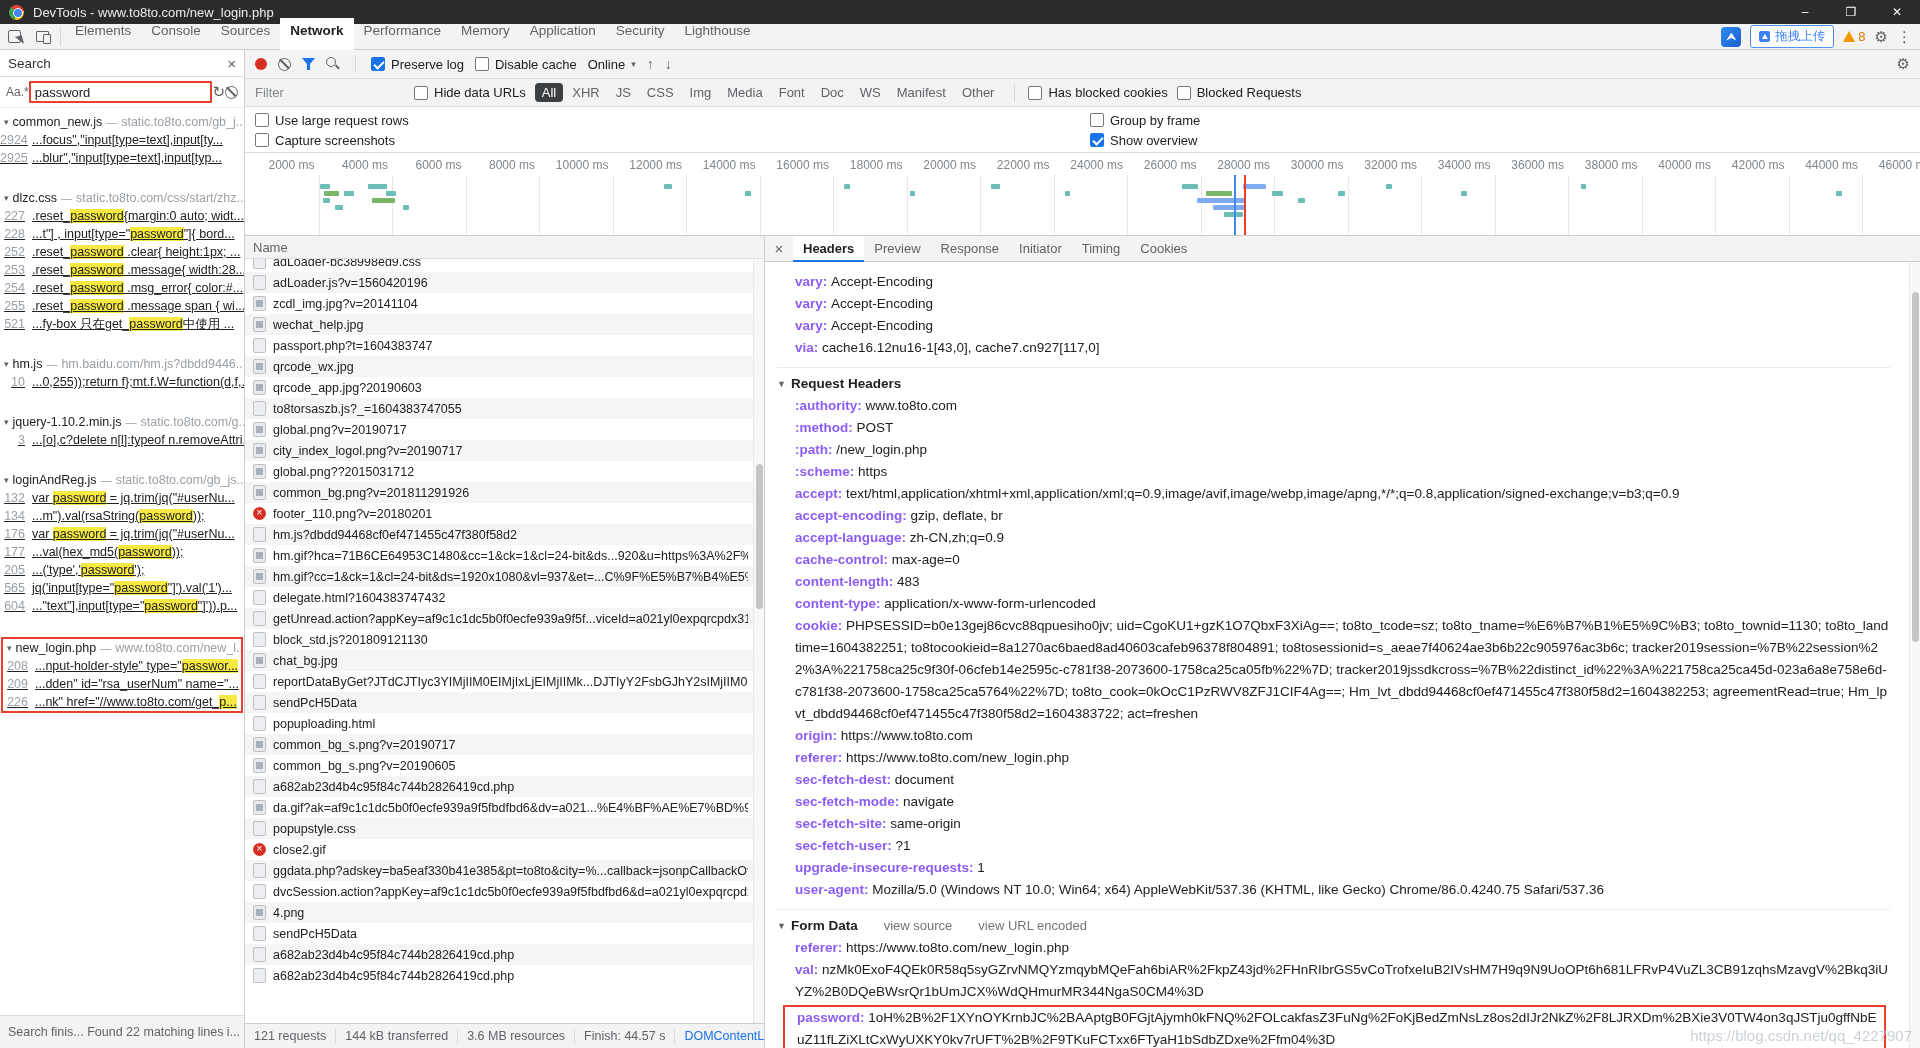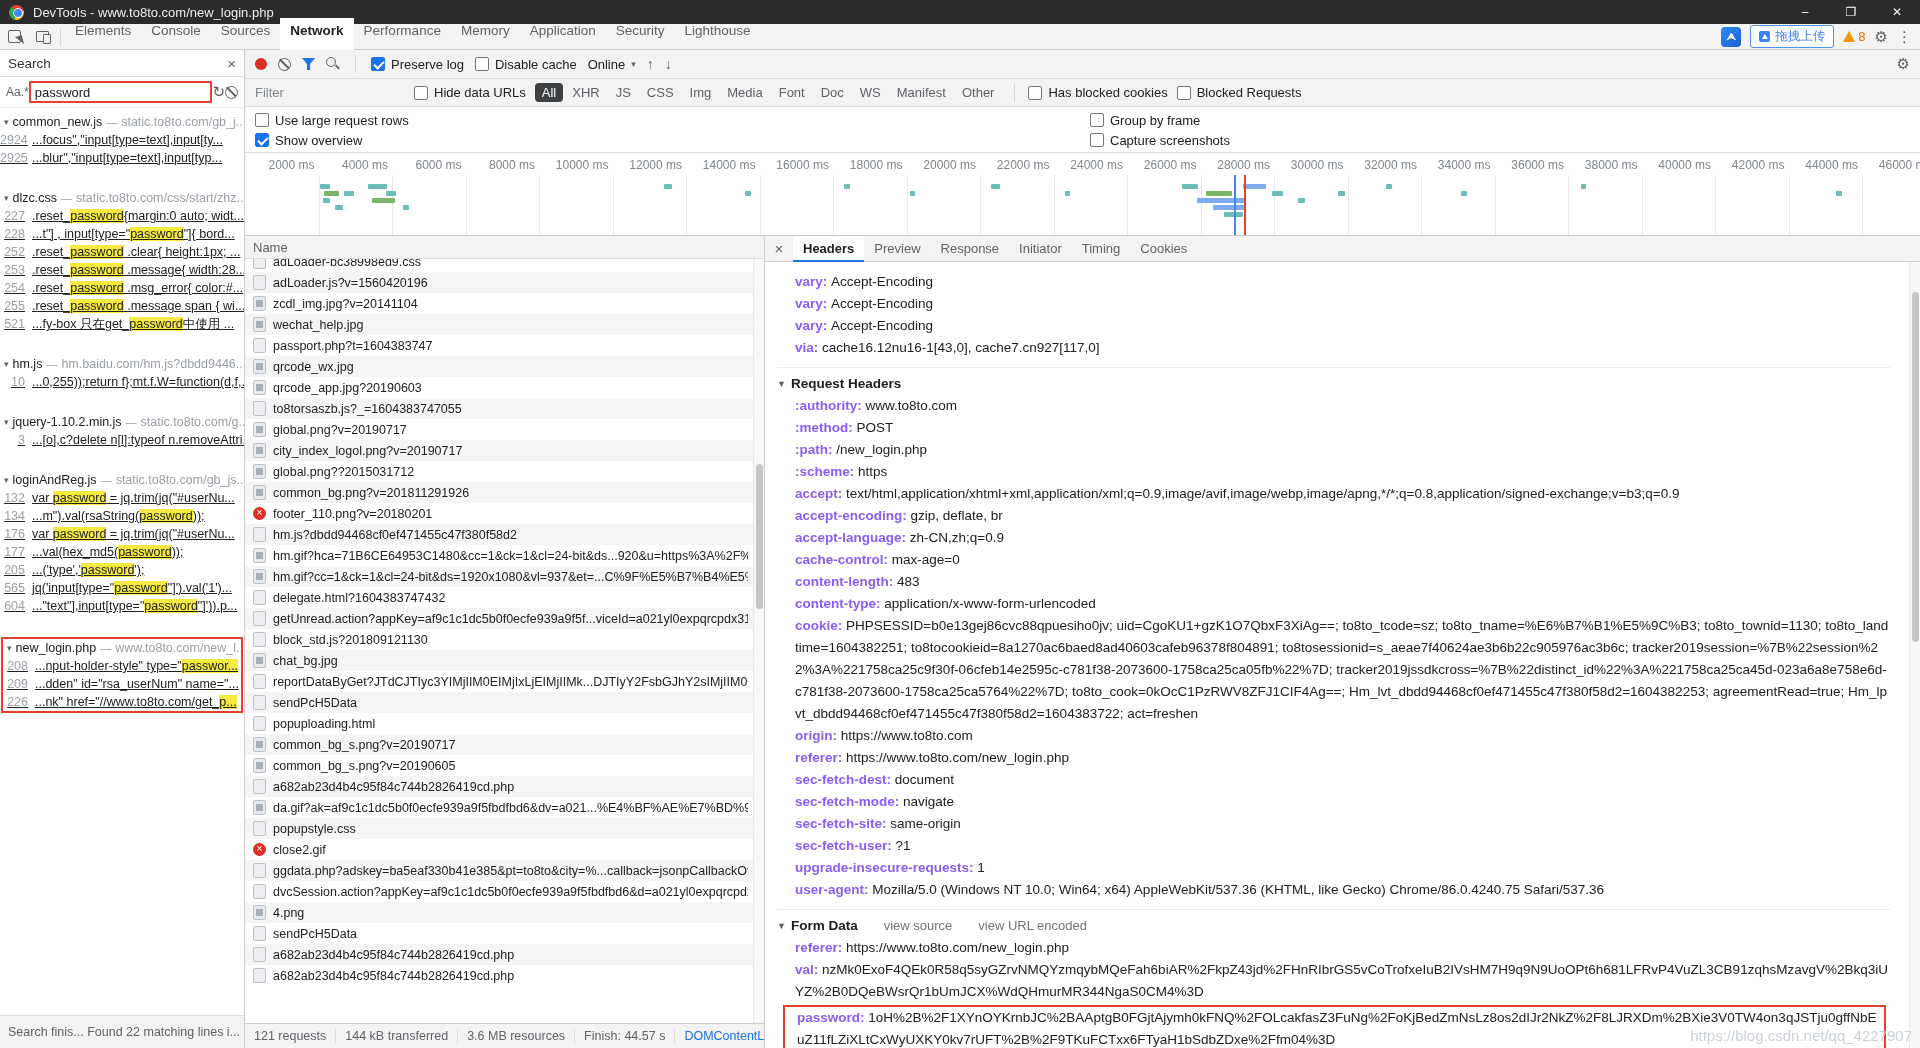--- a/index.html
+++ b/index.html
@@ -392,26 +392,26 @@
           <span class="cb"></span>
           <span>Use large request rows</span>
         </span>
         <span class="cb-item">
           <span class="cb"></span>
           <span>Group by frame</span>
         </span>
       </div>
       <div class="opt-row">
         <span class="cb-item">
+          <span class="cb"></span>
+          <span>Capture screenshots</span>
+        </span>
+        <span class="cb-item">
           <span class="cb checked"></span>
           <span>Show overview</span>
-        </span>
-        <span class="cb-item">
-          <span class="cb"></span>
-          <span>Capture screenshots</span>
         </span>
       </div>
     </div>
 
     <div id="timeline">
         <div class="tl-grid" style="left: 73.5px;"></div>
         <div class="tl-label" style="left: 1.5px;">2000 ms</div>
         <div class="tl-grid" style="left: 147px;"></div>
         <div class="tl-label" style="left: 75px;">4000 ms</div>
         <div class="tl-grid" style="left: 220.5px;"></div>

